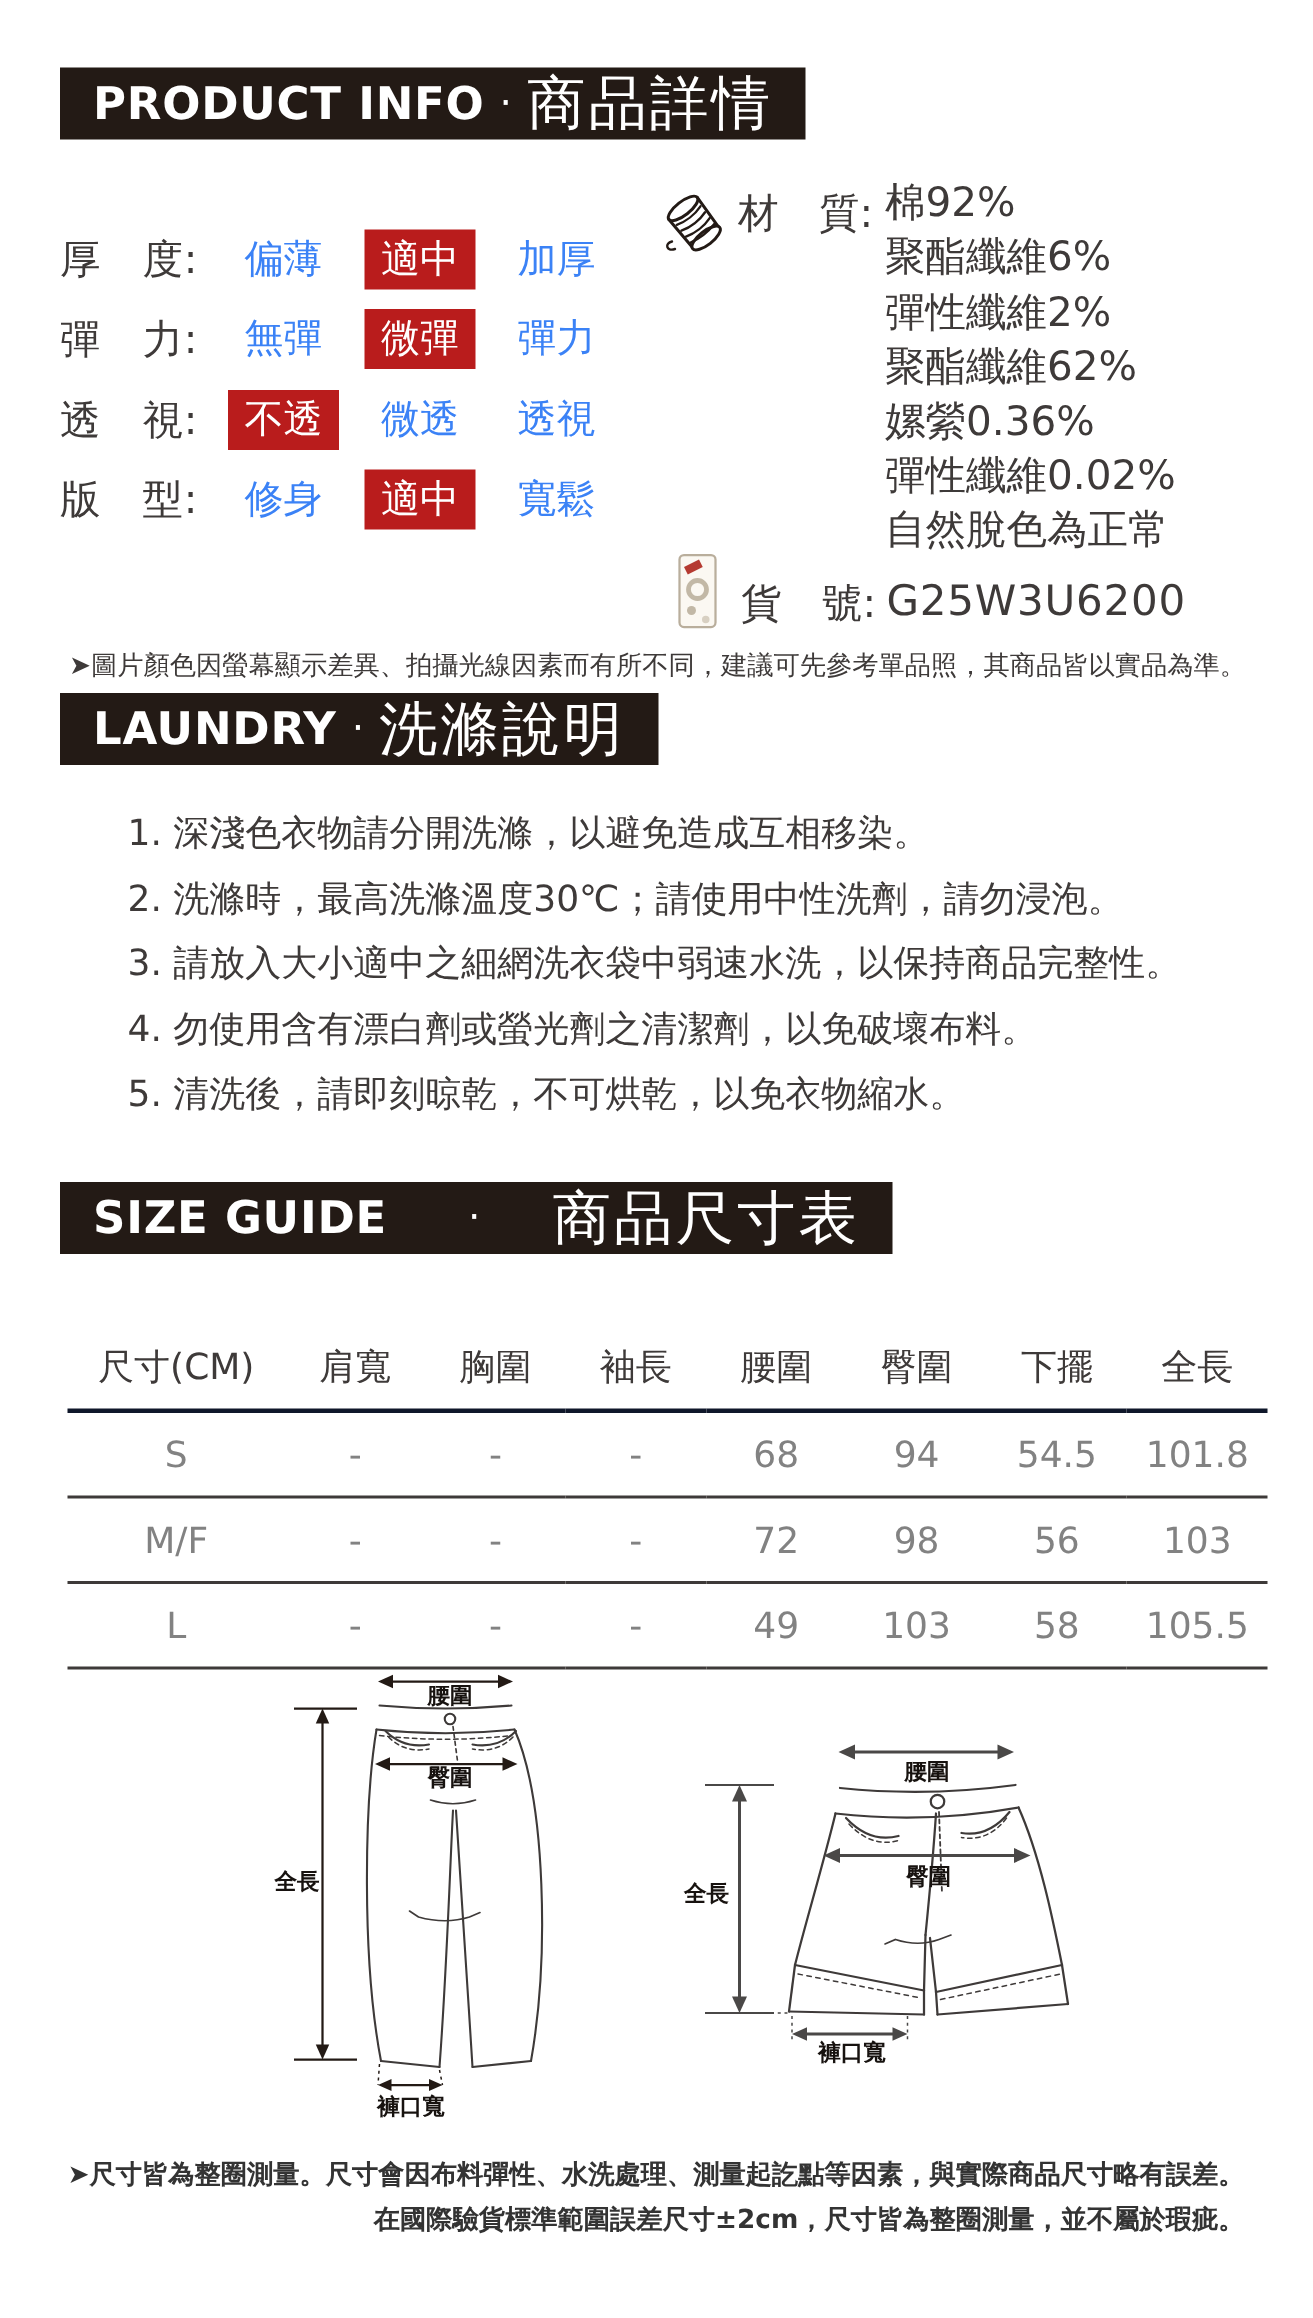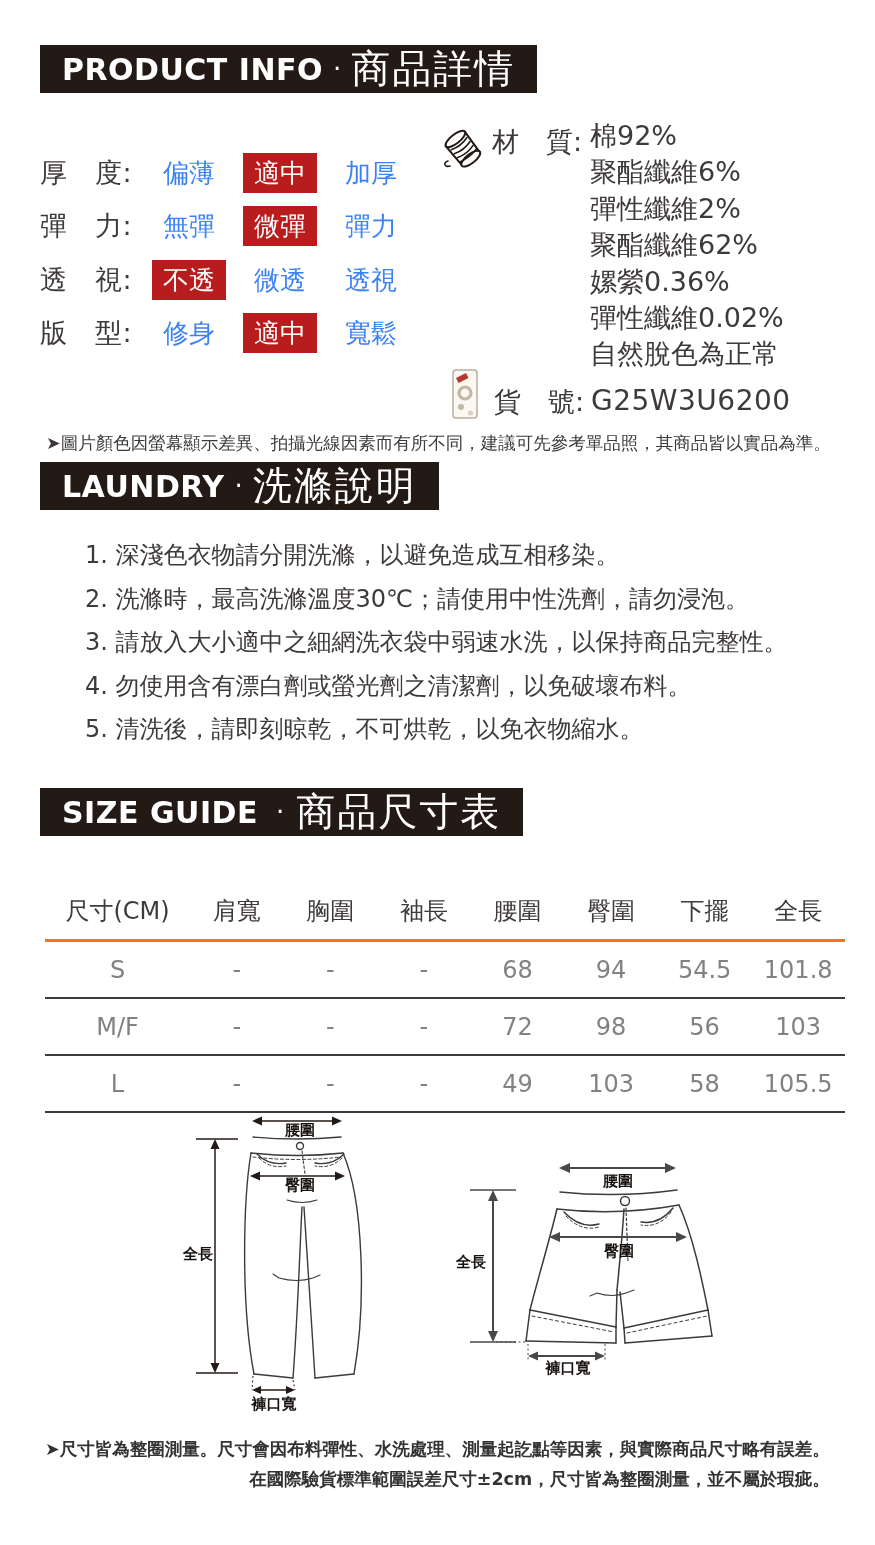--- a/index.html
+++ b/index.html
@@ -10,21 +10,21 @@
   
   .bar {
     position:absolute; background:#231a15; color:#fff; height:48px;
     display:flex; align-items:center; padding:0 22px; white-space:nowrap;
   }
   .bar-en { font-weight:700; font-size:30px; letter-spacing:.5px; }
   .bar-dot { font-size:26px; margin:0 10px; }
   .bar-zh { font-size:39px; font-weight:400; letter-spacing:2px;font-family:Liberation Serif, serif; }
   #bar-product { left:40px; top:45px; }
   #bar-laundry { left:40px; top:462px;justify-content:center; }
-  #bar-size    { left:40px; top:788px; }
+  #bar-size    { left:40px; top:788px;gap:36px; }
   #bar-size .bar-dot { margin:0 12px 0 18px; }
 
   
   .attrs { position:absolute; left:40px; top:146px; }
   .attr-row { display:flex; align-items:center; height:53.5px; }
   .attr-label { width:112px; font-size:27px; letter-spacing:.5px; color:#3e3a39; }
   .opt { width:74px; height:40px; line-height:40px; text-align:center; margin-right:17px;
          font-size:26px; color:#3b82f6; }
   .opt.sel { background:#b91c1c; color:#ffffff; }
 
@@ -44,21 +44,21 @@
 
   
   .laundry-list { position:absolute; left:45px; top:534px;margin-left:40px; }
   .laundry-item { font-size:24px; line-height:43.5px; white-space:nowrap; color:#3e3a39; }
 
   
   table.size-table { position:absolute; left:45px; top:882px; width:800px;
     border-collapse:collapse; table-layout:fixed; }
   .size-table th { font-weight:400; font-size:24px; color:#3e3a39; height:55px; text-align:center; }
   .size-table td { font-size:24px; color:#828282; height:53px; text-align:center; }
-  .size-table thead tr { border-bottom:3px solid #f97316; }
+  .size-table thead tr { border-bottom:3px solid #0f172a; }
   .size-table tbody tr { border-bottom:2px solid #3e3a39; }
 
   
   .diagram { position:absolute; }
   #pants-svg  { left:152px; top:1106px; }
   #shorts-svg { left:440px; top:1130px; }
   .svg-label { font-size:15px; font-weight:900; fill:#17120f; }
 
   
   .footnote { position:absolute; left:45px; top:1437px; font-size:17.5px; font-weight:600;

